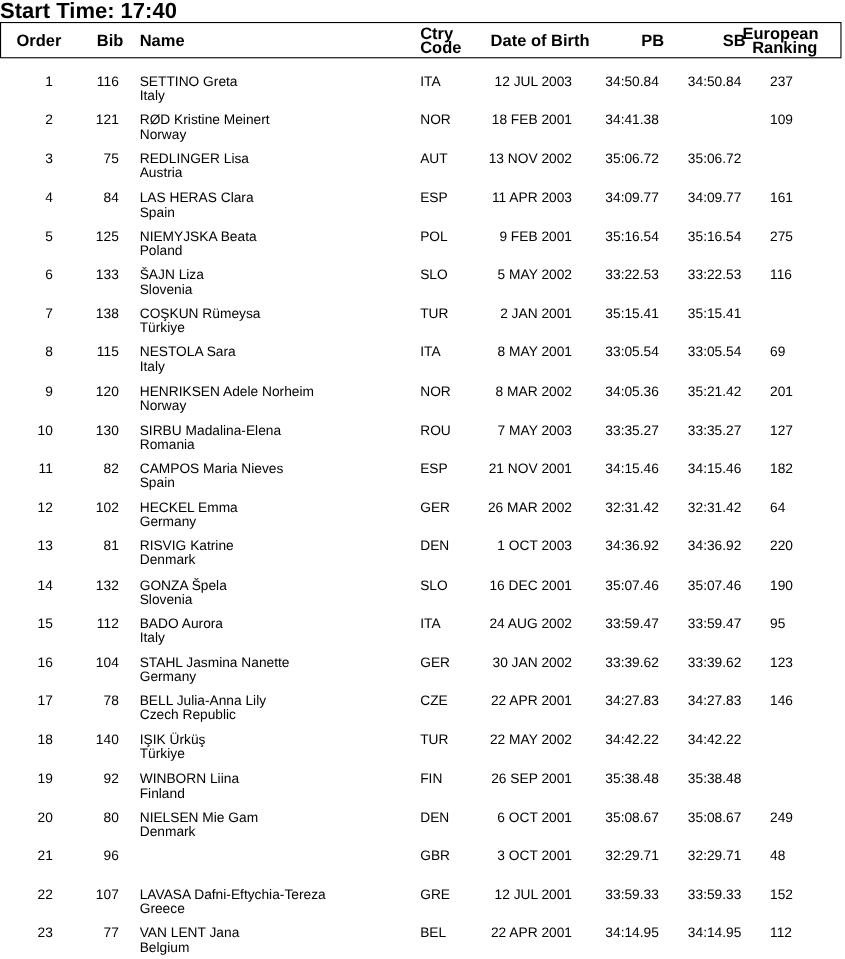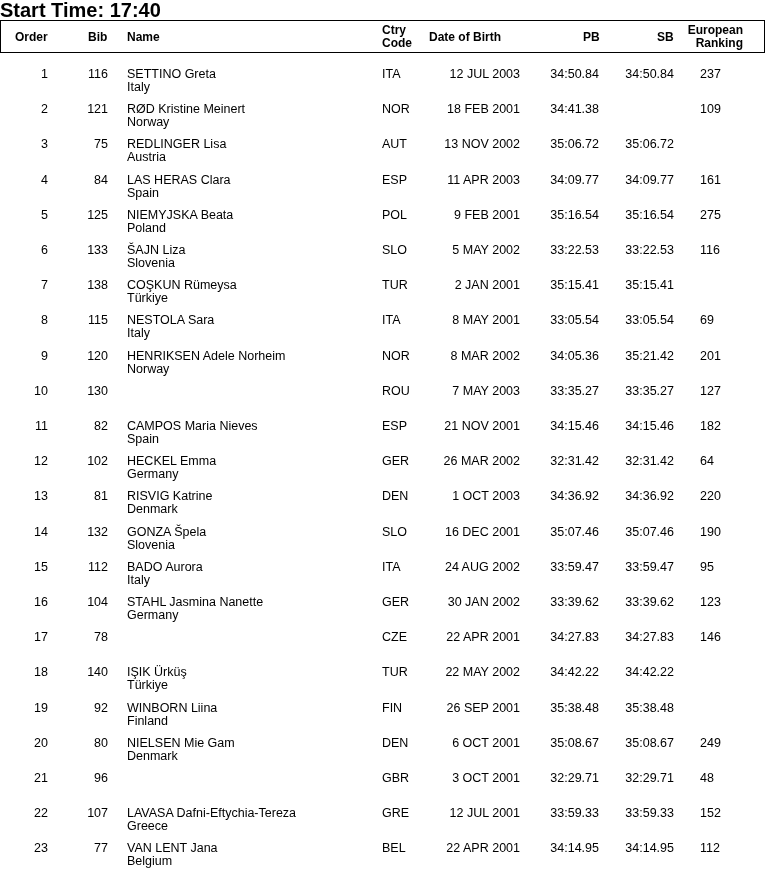--- a/index.html
+++ b/index.html
@@ -1,21 +1,21 @@
 <!DOCTYPE html>
 <html><head>
 <meta charset="utf-8">
 <style>
   html, body { margin: 0; padding: 0; background: #ffffff; }
   body { width: 768px; height: 872px; overflow: hidden; position: relative;
          font-family: "Liberation Sans", sans-serif; color: #000; }
   .start-time { position: absolute; left: 0; top: 1px; font-size: 20px; font-weight: bold; line-height: 19px; white-space: nowrap; }
   .header-box { position: absolute; left: 0; top: 20px; width: 765px; height: 33px;
                 border: 1.5px solid #000; box-sizing: border-box; }
-  .hcell { position: absolute; font-size: 12px; font-weight: bold; line-height: 13px; }
+  .hcell { position: absolute; font-size: 15px; font-weight: bold; line-height: 13px; }
   .hcell.single { top: 10px; }
   .hcell.double { top: 3px; }
   .rows { position: absolute; left: 0; top: 68px; width: 768px; }
   .row { position: absolute; left: 0; width: 768px; height: 35px; font-size: 12.5px; line-height: 13px; }
   .c { position: absolute; top: 0; white-space: nowrap; }
   .c-order { left: 0; width: 48px; text-align: right; }
   .c-bib { left: 70px; width: 38px; text-align: right; }
   .c-name { left: 127px; }
   .c-name .country { display: block; margin-top: 0px; }
   .c-code { left: 382px; }
@@ -30,21 +30,21 @@
 <div class="start-time">Start Time: 17:40</div>
 
 <div class="header-box">
   <div class="hcell single" style="left:14px;">Order</div>
   <div class="hcell single" style="left:87px;">Bib</div>
   <div class="hcell single" style="left:126px;">Name</div>
   <div class="hcell double" style="left:381px;">
     <div>Ctry</div>
     <div>Code</div>
   </div>
-  <div class="hcell single" style="left:428px;text-align:right;">Date of Birth</div>
+  <div class="hcell single" style="left:445px;text-align:right;">Date of Birth</div>
   <div class="hcell single" style="left:582px;">PB</div>
   <div class="hcell single" style="left:656px;">SB</div>
   <div class="hcell double" style="left:674px; width:68px; text-align:right;">
     <div>European</div>
     <div>Ranking</div>
   </div>
 </div>
 
 <div class="rows" id="rows">
     <div class="row" style="top: 0px;">
@@ -133,20 +133,21 @@
       <span class="c c-name"><span>HENRIKSEN Adele Norheim</span><span class="country">Norway</span></span>
       <span class="c c-code">NOR</span>
       <span class="c c-dob">8 MAR 2002</span>
       <span class="c c-pb">34:05.36</span>
       <span class="c c-sb">35:21.42</span>
       <span class="c c-rank">201</span>
     </div>
     <div class="row" style="top: 316.8px;">
       <span class="c c-order">10</span>
       <span class="c c-bib">130</span>
+      <span class="c c-name"><span>SIRBU Madalina-Elena</span><span class="country">Romania</span></span>
       <span class="c c-code">ROU</span>
       <span class="c c-dob">7 MAY 2003</span>
       <span class="c c-pb">33:35.27</span>
       <span class="c c-sb">33:35.27</span>
       <span class="c c-rank">127</span>
     </div>
     <div class="row" style="top: 352px;">
       <span class="c c-order">11</span>
       <span class="c c-bib">82</span>
       <span class="c c-name"><span>CAMPOS Maria Nieves</span><span class="country">Spain</span></span>
@@ -202,20 +203,21 @@
       <span class="c c-name"><span>STAHL Jasmina Nanette</span><span class="country">Germany</span></span>
       <span class="c c-code">GER</span>
       <span class="c c-dob">30 JAN 2002</span>
       <span class="c c-pb">33:39.62</span>
       <span class="c c-sb">33:39.62</span>
       <span class="c c-rank">123</span>
     </div>
     <div class="row" style="top: 563.2px;">
       <span class="c c-order">17</span>
       <span class="c c-bib">78</span>
+      <span class="c c-name"><span>BELL Julia-Anna Lily</span><span class="country">Czech Republic</span></span>
       <span class="c c-code">CZE</span>
       <span class="c c-dob">22 APR 2001</span>
       <span class="c c-pb">34:27.83</span>
       <span class="c c-sb">34:27.83</span>
       <span class="c c-rank">146</span>
     </div>
     <div class="row" style="top: 598.4px;">
       <span class="c c-order">18</span>
       <span class="c c-bib">140</span>
       <span class="c c-name"><span>IŞIK Ürküş</span><span class="country">Türkiye</span></span>

